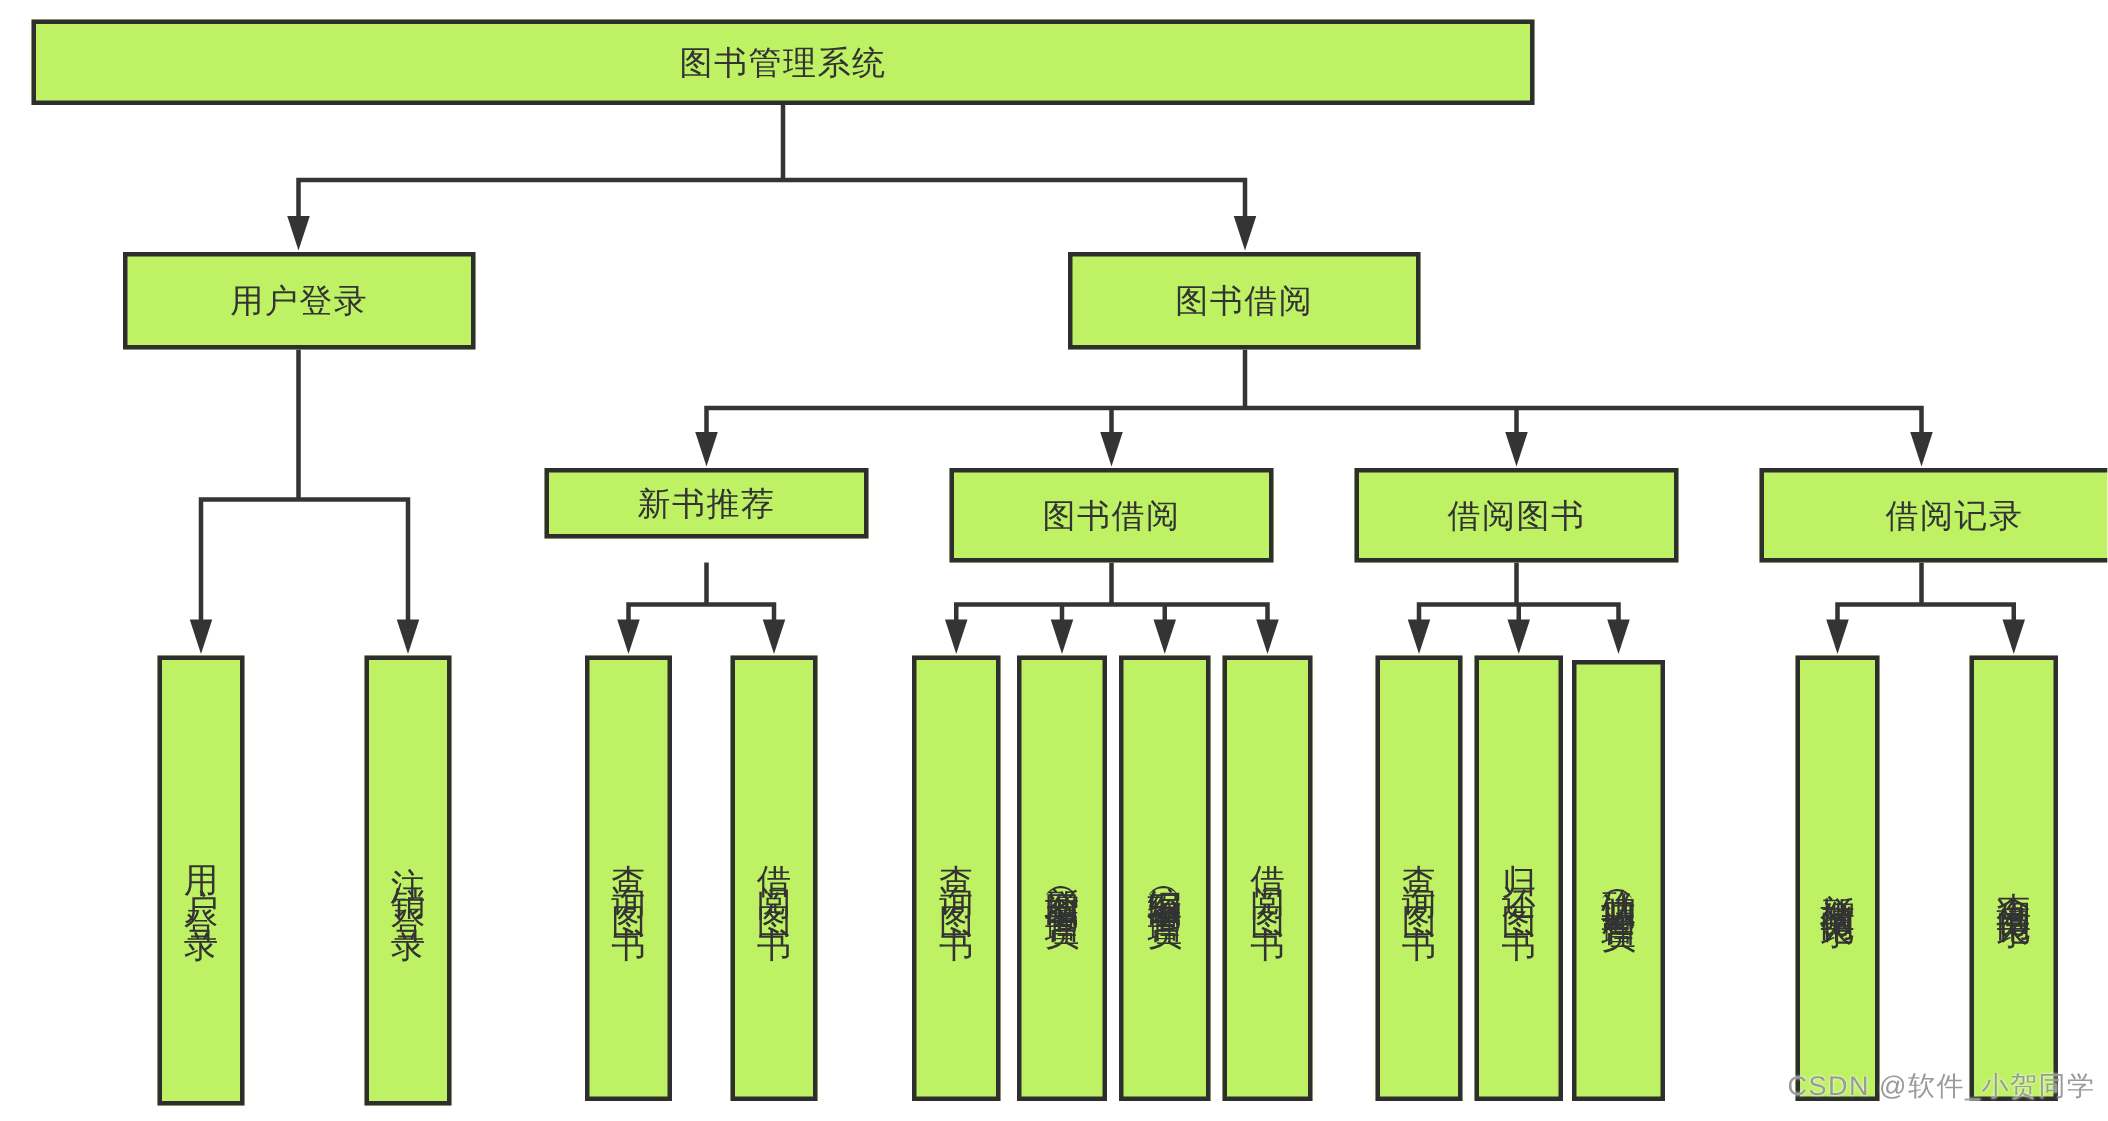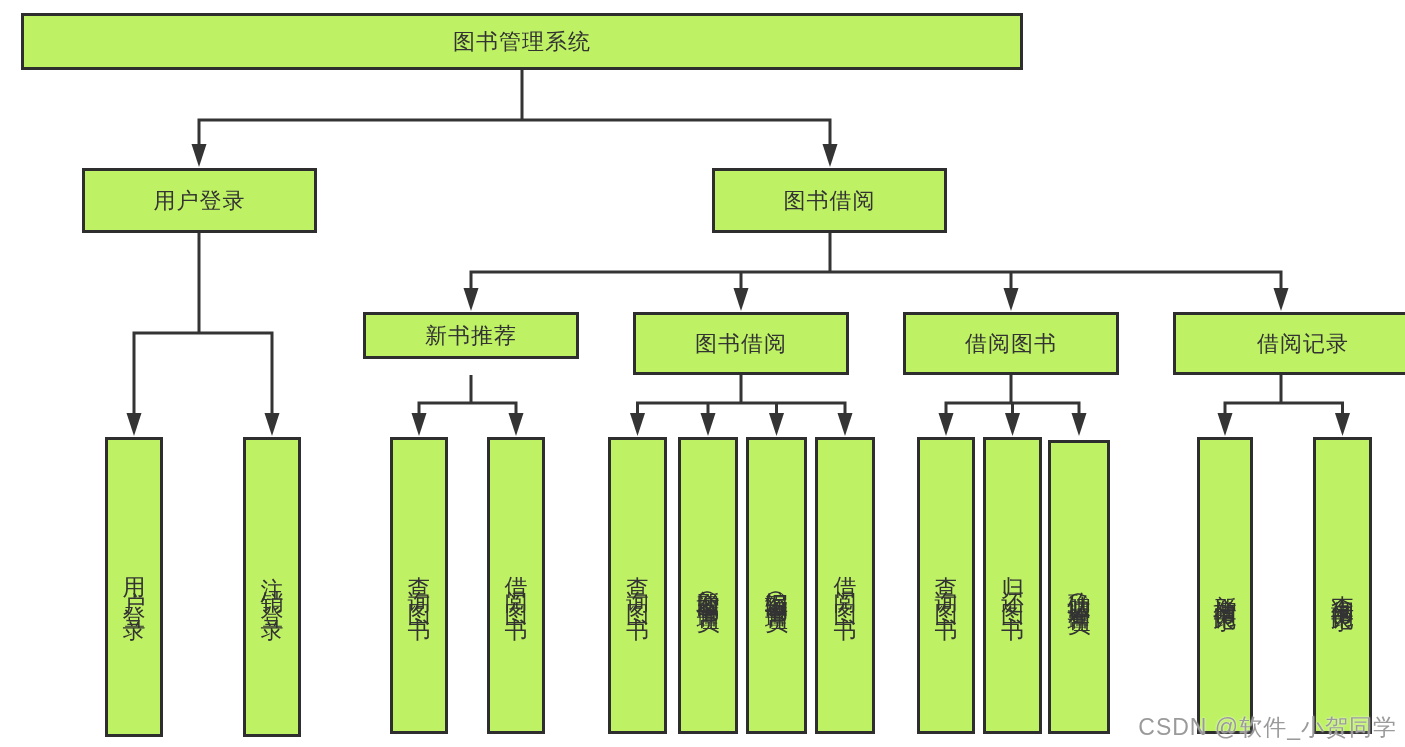--- a/index.html
+++ b/index.html
@@ -46,21 +46,21 @@
     line-height: 1;
     white-space: nowrap;
   }
   .box.v.tight span {
     letter-spacing: 3px;
   }
   #watermark {
     position: absolute;
     right: 8px;
     top: 712px;
-    font-size: 23px;
+    font-size: 18px;
     color: #9a9a9a;
     letter-spacing: 1px;
     z-index: 3;
     white-space: nowrap;
     text-shadow: 0 0 2px #ffffff;
   }
   .wire {
     stroke: #343434;
     stroke-width: 3;
     fill: none;

